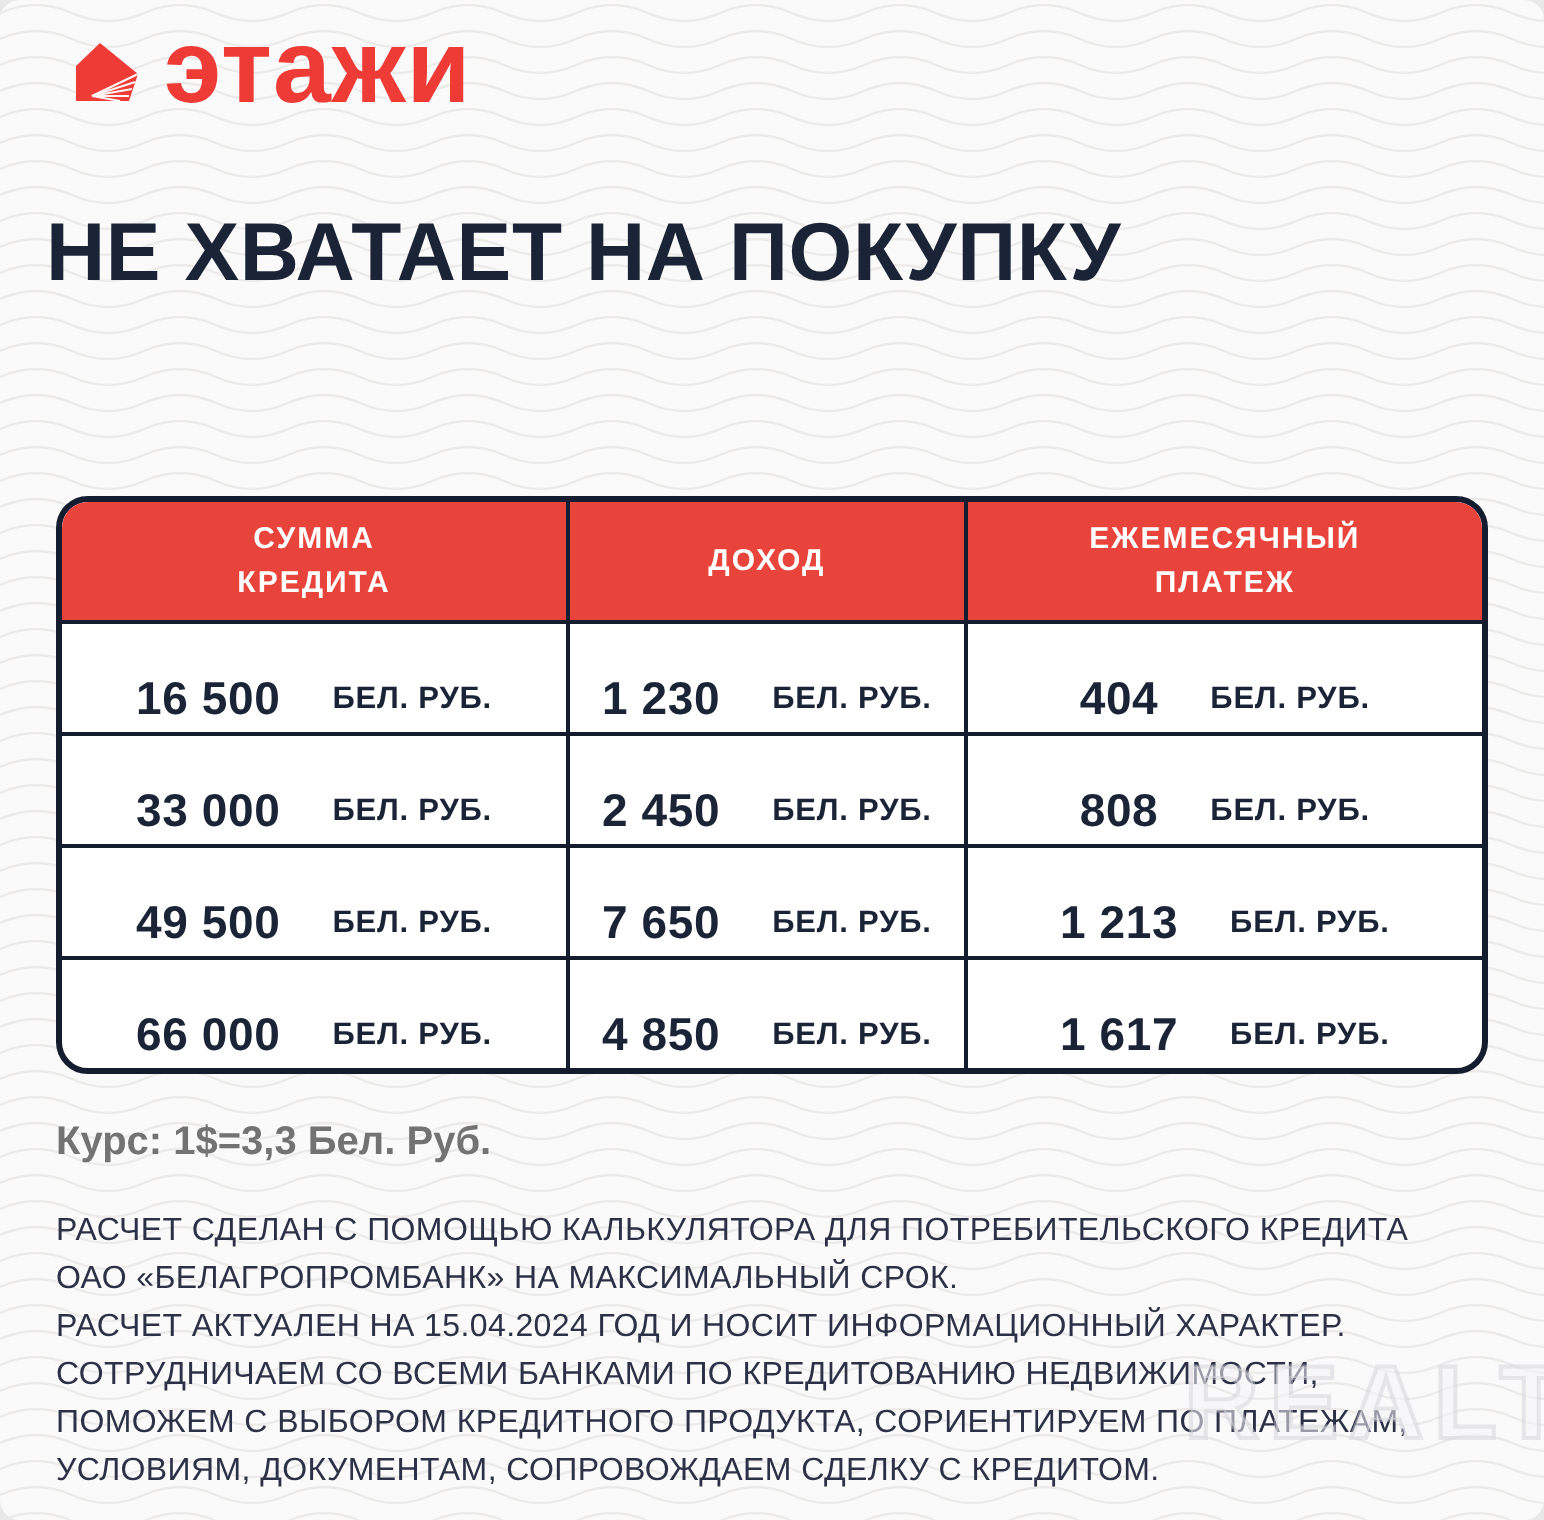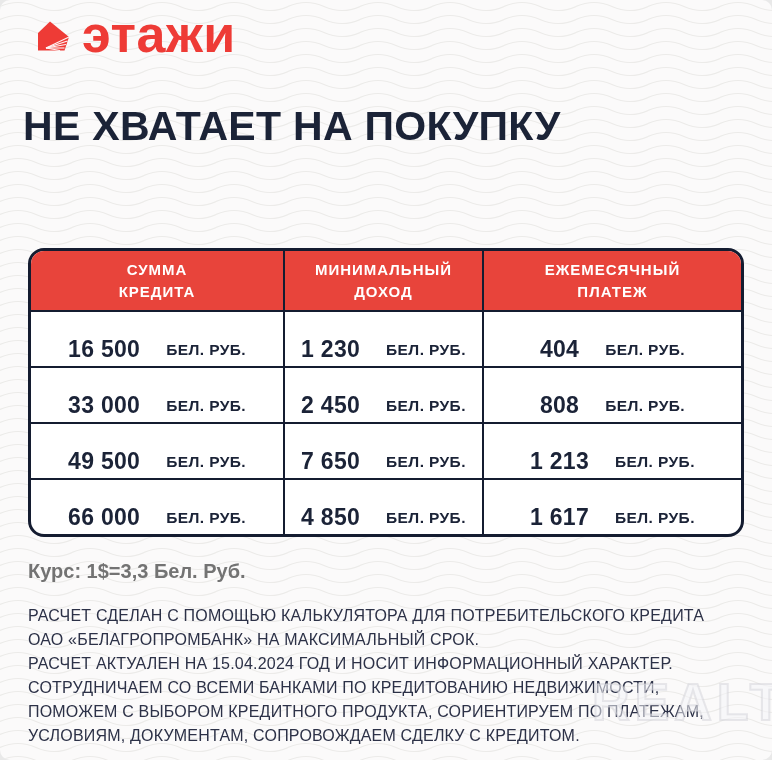--- a/index.html
+++ b/index.html
@@ -158,21 +158,20 @@
       <div>НЕ ХВАТАЕТ НА ПОКУПКУ</div>
     </h1>
 
     <div class="credit-table">
 
       <div class="cell head c1">
         <div>СУММА</div>
         <div>КРЕДИТА</div>
       </div>
       <div class="cell head c2">
-        <div>МИНИМАЛЬНЫЙ</div>
         <div>ДОХОД</div>
       </div>
       <div class="cell head c3">
         <div>ЕЖЕМЕСЯЧНЫЙ</div>
         <div>ПЛАТЕЖ</div>
       </div>
 
       <div class="cell body c1">
         <div class="amount-line">
             <span class="amount-value">16 500</span>

